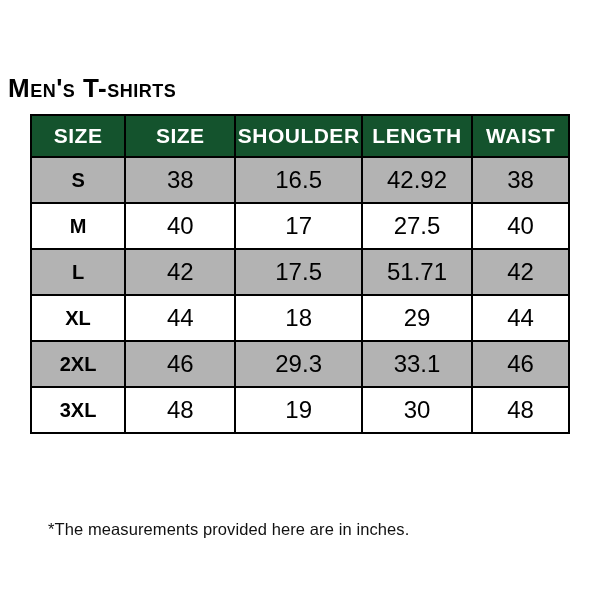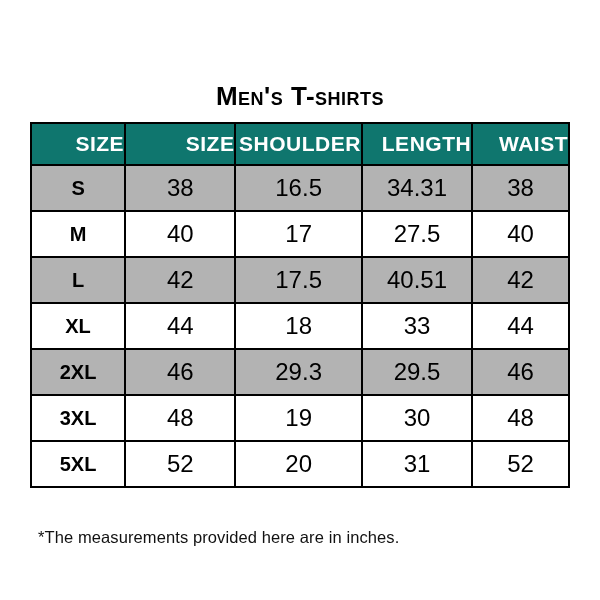--- a/index.html
+++ b/index.html
@@ -15,25 +15,25 @@
     overflow: hidden;
   }
   .page {
     width: 600px;
     height: 600px;
     position: relative;
     box-sizing: border-box;
     padding: 0;
   }
   .title {
-    text-align: center;
+    text-align: left;
     font-size: 26px;
     font-weight: bold;
     letter-spacing: 0.5px;
-    margin: 16px;
+    margin: 8px;
     padding-top: 67px;
     line-height: 1;
     font-variant: small-caps;
     text-transform: none;
   }
   .table-wrap {
     position: absolute;
     left: 30px;
     top: 106px;
     width: 540px;
@@ -46,42 +46,41 @@
   table.size-chart th,
   table.size-chart td {
     border: 2px solid #000000;
     text-align: center;
     vertical-align: middle;
     font-size: 24px;
     height: 44px;
     padding: 0;
   }
   table.size-chart thead th {
-    background: #0f766e;
+    background: #14532d;
     color: #ffffff;
     font-weight: bold;
     font-size: 21px;
     letter-spacing: 0.5px;
     font-variant: small-caps;
     height: 40px;
-    text-align: right;
   }
   table.size-chart tbody tr.shade td {
     background: #b3b3b3;
   }
   table.size-chart tbody tr.plain td {
     background: #ffffff;
   }
   table.size-chart tbody td.size-cell {
     font-weight: bold;
     font-size: 20px;
   }
   .footnote {
     position: absolute;
-    left: 38px;
+    left: 48px;
     top: 512px;
     font-size: 16.5px;
     color: #111111;
     letter-spacing: 0.1px;
   }
   col.c-size { width: 17.5%; }
   col.c-chest { width: 20.5%; }
   col.c-shoulder { width: 23.5%; }
   col.c-length { width: 20.5%; }
   col.c-waist { width: 18%; }
@@ -109,64 +108,57 @@
           <th>SHOULDER</th>
           <th>LENGTH</th>
           <th>WAIST</th>
         </tr>
       </thead>
       <tbody>
         <tr class="shade">
           <td class="size-cell">S</td>
           <td>38</td>
           <td>16.5</td>
-          <td>34.31</td>
+          <td>42.92</td>
           <td>38</td>
         </tr>
         <tr class="plain">
           <td class="size-cell">M</td>
           <td>40</td>
           <td>17</td>
           <td>27.5</td>
           <td>40</td>
         </tr>
         <tr class="shade">
           <td class="size-cell">L</td>
           <td>42</td>
           <td>17.5</td>
-          <td>40.51</td>
+          <td>51.71</td>
           <td>42</td>
         </tr>
         <tr class="plain">
           <td class="size-cell">XL</td>
           <td>44</td>
           <td>18</td>
-          <td>33</td>
+          <td>29</td>
           <td>44</td>
         </tr>
         <tr class="shade">
           <td class="size-cell">2XL</td>
           <td>46</td>
           <td>29.3</td>
-          <td>29.5</td>
+          <td>33.1</td>
           <td>46</td>
         </tr>
         <tr class="plain">
           <td class="size-cell">3XL</td>
           <td>48</td>
           <td>19</td>
           <td>30</td>
           <td>48</td>
-        </tr>
-        <tr class="plain">
-          <td class="size-cell">5XL</td>
-          <td>52</td>
-          <td>20</td>
-          <td>31</td>
-          <td>52</td>
         </tr>
       </tbody>
     </table>
   </div>
 
   <div class="footnote">*The measurements provided here are in inches.</div>
 
 </div>
 
 </body></html>

